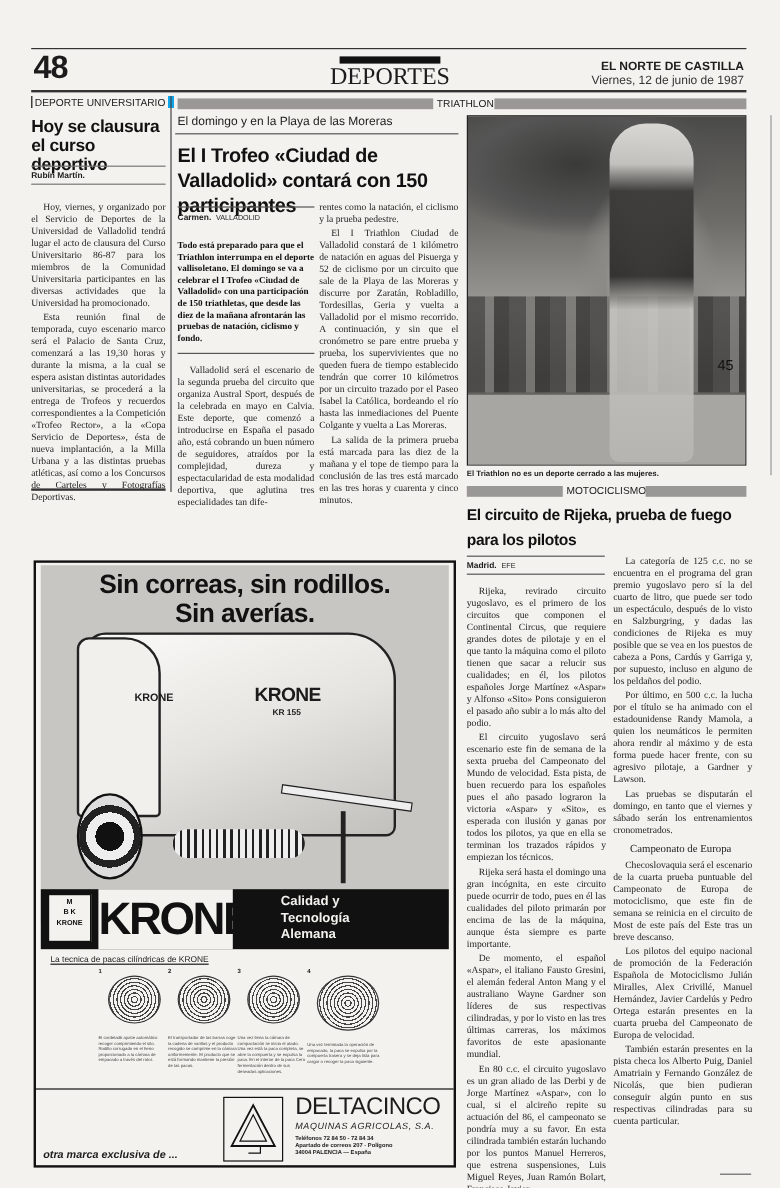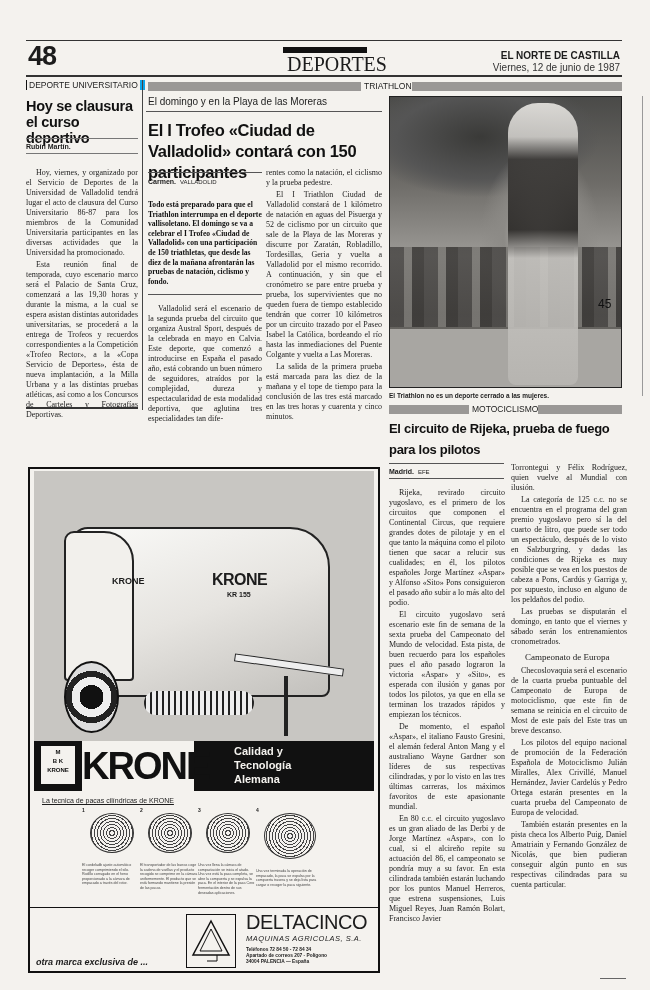--- a/index.html
+++ b/index.html
@@ -4,21 +4,21 @@
 <style>
   * { box-sizing: border-box; margin: 0; padding: 0; }
   html, body { width: 650px; height: 990px; background: #f4f2ee; overflow: hidden; }
   body { position: relative; font-family: "Liberation Serif", serif; color: #1c1c1c; }
   .abs { position: absolute; }
 
   
   .rule { position: absolute; height: 1px; background: #333; }
   .page-num { left: 28px; top: 42px; font-family: "Liberation Sans", sans-serif; font-weight: bold; font-size: 27px; letter-spacing: -1px; line-height: 28px; }
   .section-bar { left: 283px; top: 47px; width: 84px; height: 6px; background: #111; }
-  .section-title { left: 280px; top: 53px; width: 114px; text-align: center; font-family: "Liberation Serif", serif; font-size: 20px; line-height: 22px; }
+  .section-title { left: 268px; top: 53px; width: 114px; text-align: center; font-family: "Liberation Serif", serif; font-size: 20px; line-height: 22px; }
   .paper-name { right: 30px; top: 50px; font-family: "Liberation Sans", sans-serif; font-weight: bold; font-size: 10px; text-align: right; }
   .paper-date { right: 30px; top: 62px; font-family: "Liberation Sans", sans-serif; font-size: 10px; text-align: right; color: #333; }
 
   
   .tag { font-family: "Liberation Sans", sans-serif; font-size: 8.5px; line-height: 10px; text-transform: uppercase; }
   .grey-band { position: absolute; height: 9px; background: #9a9896; }
 
   
   .hl { font-family: "Liberation Sans", sans-serif; font-weight: bold; color: #111; letter-spacing: -0.3px; }
   .kicker { font-family: "Liberation Sans", sans-serif; font-size: 10px; color: #222; }
@@ -140,36 +140,41 @@
 
 <div class="rule" style="left:389px;top:463px;width:115px;background:#555;"></div>
 <div class="abs byline" style="left:389px;top:468px;">
   <span style="margin:0;font-weight:bold;font-size:7px;">Madrid.</span><span>EFE</span>
 </div>
 <div class="rule" style="left:389px;top:478px;width:115px;background:#555;"></div>
 
 <div class="abs col" style="left:389px;top:488px;width:116px;">
   <p>Rijeka, revirado circuito yugoslavo, es el primero de los circuitos que componen el Continental Circus, que requiere grandes dotes de pilotaje y en el que tanto la máquina como el piloto tienen que sacar a relucir sus cualidades; en él, los pilotos españoles Jorge Martínez «Aspar» y Alfonso «Sito» Pons consiguieron el pasado año subir a lo más alto del podio.</p>
   <p>El circuito yugoslavo será escenario este fin de semana de la sexta prueba del Campeonato del Mundo de velocidad. Esta pista, de buen recuerdo para los españoles pues el año pasado lograron la victoria «Aspar» y «Sito», es esperada con ilusión y ganas por todos los pilotos, ya que en ella se terminan los trazados rápidos y empiezan los técnicos.</p>
+  <p>Rijeka será hasta el domingo una gran incógnita, en este circuito puede ocurrir de todo, pues en él las cualidades del piloto primarán por encima de las de la máquina, aunque ésta siempre es parte importante.</p>
   <p>De momento, el español «Aspar», el italiano Fausto Gresini, el alemán federal Anton Mang y el australiano Wayne Gardner son líderes de sus respectivas cilindradas, y por lo visto en las tres últimas carreras, los máximos favoritos de este apasionante mundial.</p>
   <p>En 80 c.c. el circuito yugoslavo es un gran aliado de las Derbi y de Jorge Martínez «Aspar», con lo cual, si el alcireño repite su actuación del 86, el campeonato se pondría muy a su favor. En esta cilindrada también estarán luchando por los puntos Manuel Herreros, que estrena suspensiones, Luis Miguel Reyes, Juan Ramón Bolart, Francisco Javier</p>
 </div>
 <div class="abs col" style="left:511px;top:463px;width:116px;">
-  <p style="text-indent:0;">Torrontegui y Félix Rodríguez, quien vuelve al Mundial con ilusión.</p>
   <p>La categoría de 125 c.c. no se encuentra en el programa del gran premio yugoslavo pero sí la del cuarto de litro, que puede ser todo un espectáculo, después de lo visto en Salzburgring, y dadas las condiciones de Rijeka es muy posible que se vea en los puestos de cabeza a Pons, Cardús y Garriga y, por supuesto, incluso en alguno de los peldaños del podio.</p>
+  <p>Por último, en 500 c.c. la lucha por el título se ha animado con el estadounidense Randy Mamola, a quien los neumáticos le permiten ahora rendir al máximo y de esta forma puede hacer frente, con su agresivo pilotaje, a Gardner y Lawson.</p>
   <p>Las pruebas se disputarán el domingo, en tanto que el viernes y sábado serán los entrenamientos cronometrados.</p>
   <div class="subhead">Campeonato de Europa</div>
   <p>Checoslovaquia será el escenario de la cuarta prueba puntuable del Campeonato de Europa de motociclismo, que este fin de semana se reinicia en el circuito de Most de este país del Este tras un breve descanso.</p>
   <p>Los pilotos del equipo nacional de promoción de la Federación Española de Motociclismo Julián Miralles, Alex Crivillé, Manuel Hernández, Javier Cardelús y Pedro Ortega estarán presentes en la cuarta prueba del Campeonato de Europa de velocidad.</p>
   <p>También estarán presentes en la pista checa los Alberto Puig, Daniel Amatriain y Fernando González de Nicolás, que bien pudieran conseguir algún punto en sus respectivas cilindradas para su cuenta particular.</p>
 </div>
 <div class="rule" style="left:600px;top:978px;width:26px;background:#666;"></div>
 
 <div class="abs ad">
   <div class="ad-top">
+    <div class="ad-slogan">
+      <div>Sin correas, sin rodillos.</div>
+      <div>Sin averías.</div>
+    </div>
     <div class="baler">
       <div class="baler-logo">KRONE</div>
       <div class="baler-model">KR 155</div>
     </div>
     <div class="baler-side"></div>
     <div class="baler-side-logo">KRONE</div>
     <div class="drawbar"></div>
     <div class="leg"></div>
     <div class="pickup"></div>
     <div class="wheel"></div>

